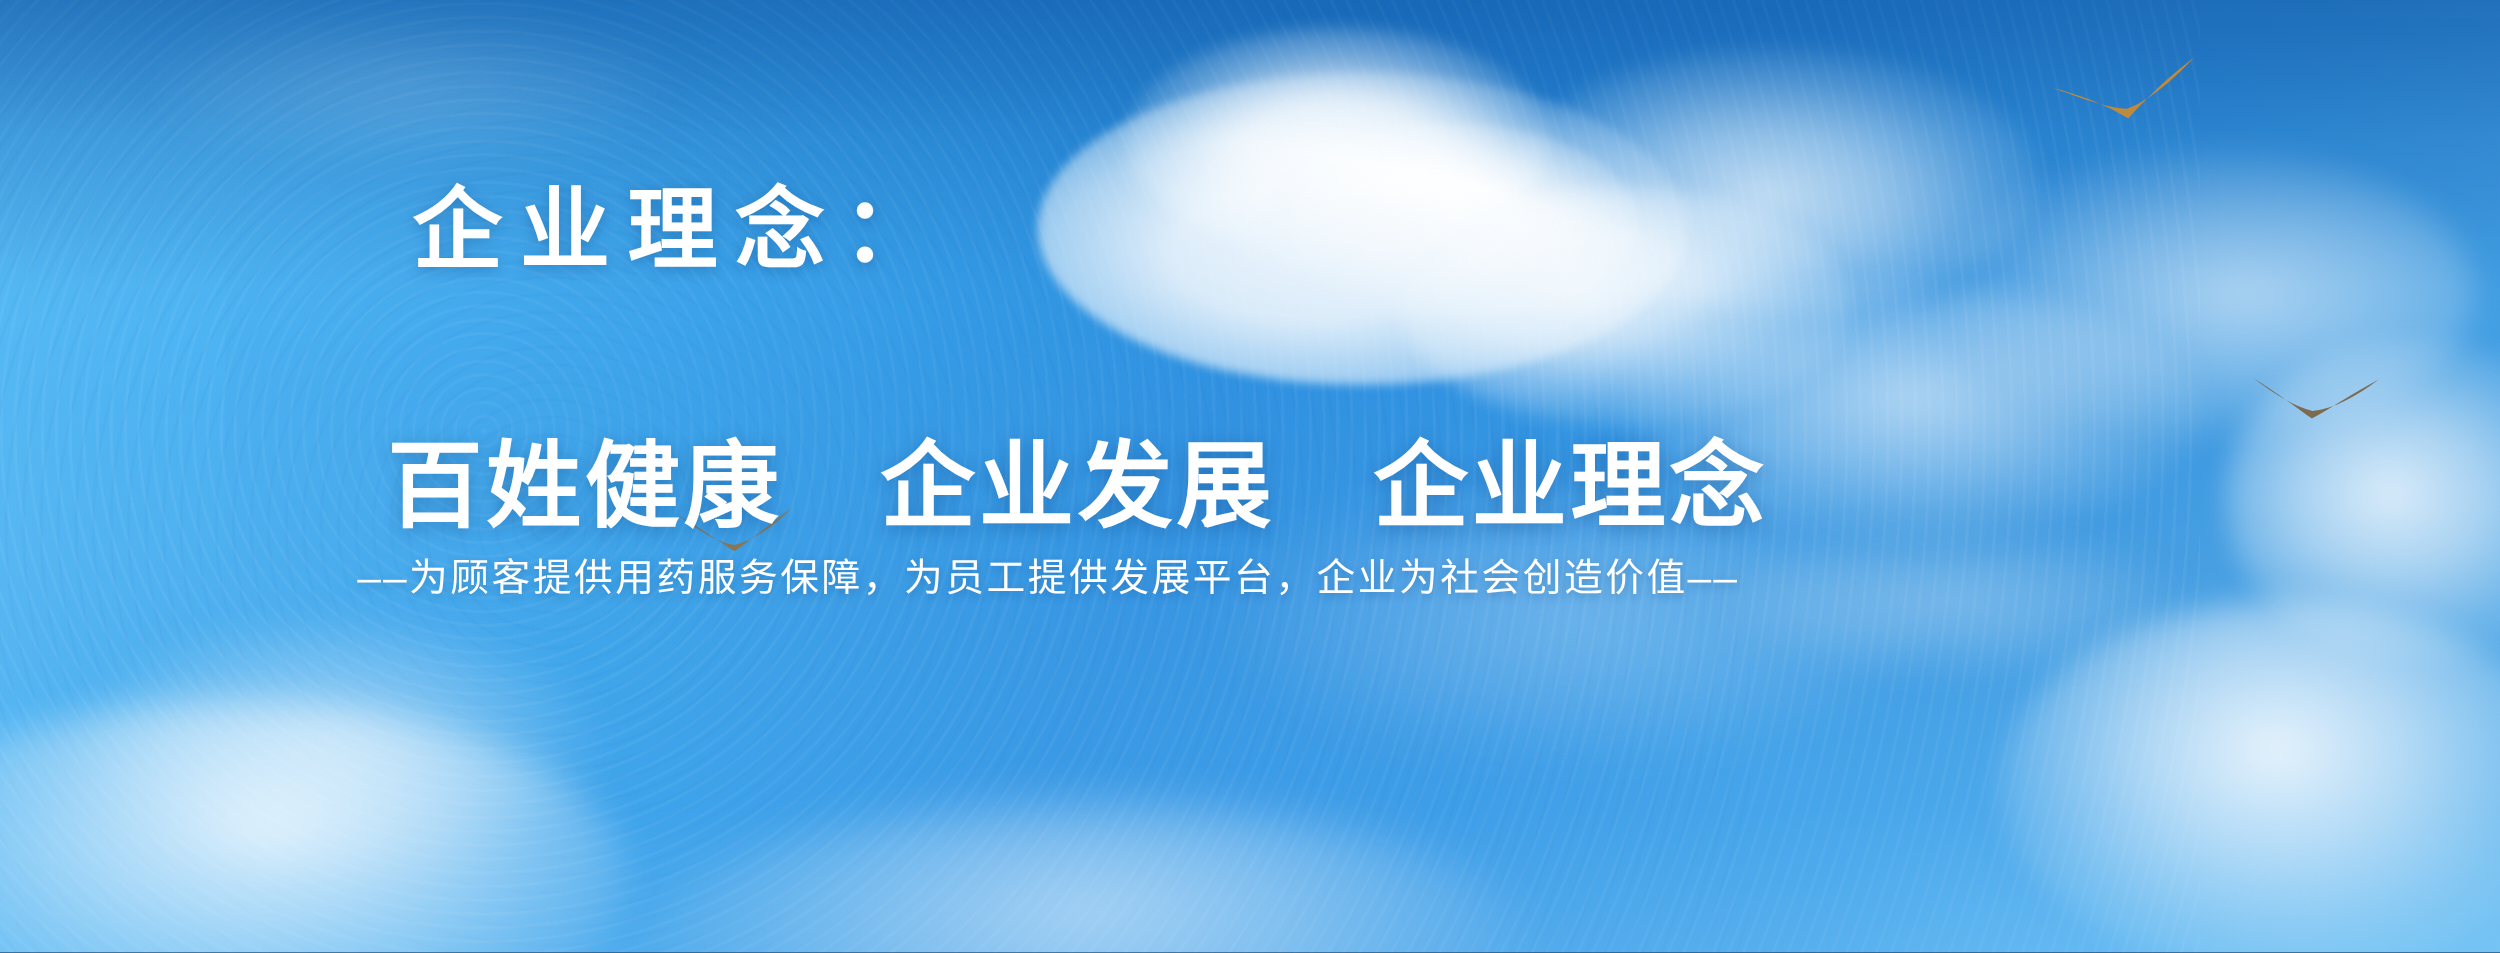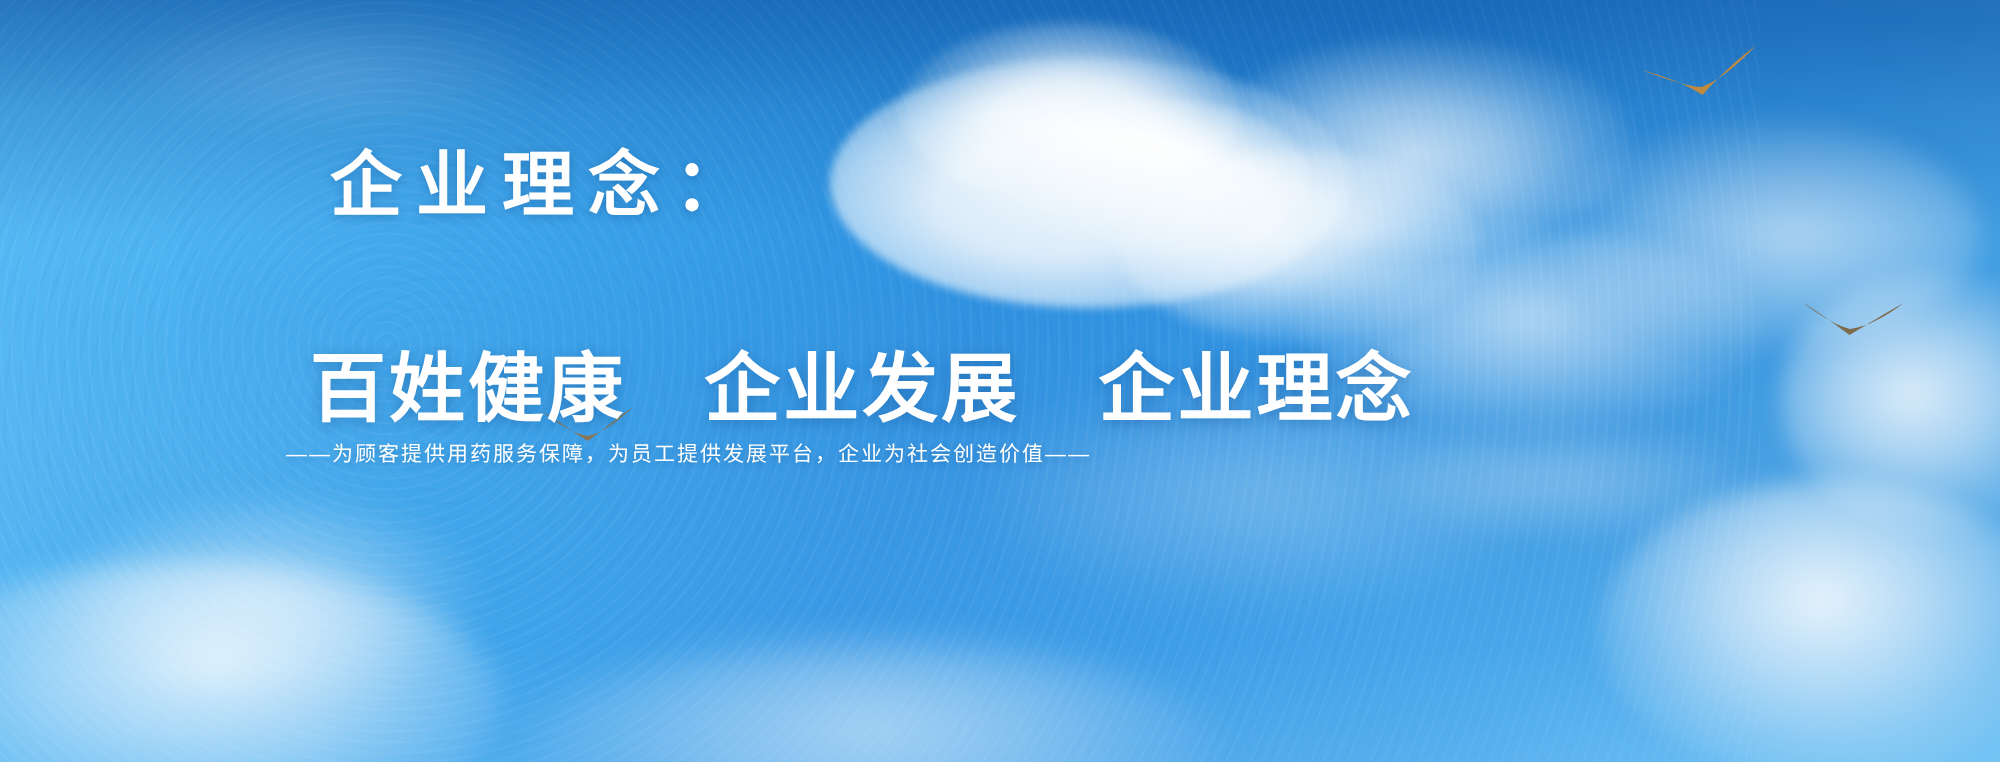--- a/index.html
+++ b/index.html
@@ -304,22 +304,22 @@
     letter-spacing: 3px;
     white-space: nowrap;
     text-shadow: 0 3px 14px rgba(10,60,120,0.34);
   }
   .slogan .gap { display: inline-block; width: 30px; }
 
   .tagline {
     position: absolute;
     left: 286px;
     top: 437px;
-    font-family: Liberation Sans, sans-serif;
-    font-size: 21px;
+    font-family: Liberation Mono, monospace;
+    font-size: 31px;
     font-weight: 400;
     color: #ffffff;
     letter-spacing: 2px;
     white-space: nowrap;
     text-shadow: 0 2px 7px rgba(10,60,120,0.30);
   }
 
   
   .text-glow {
     position: absolute;

